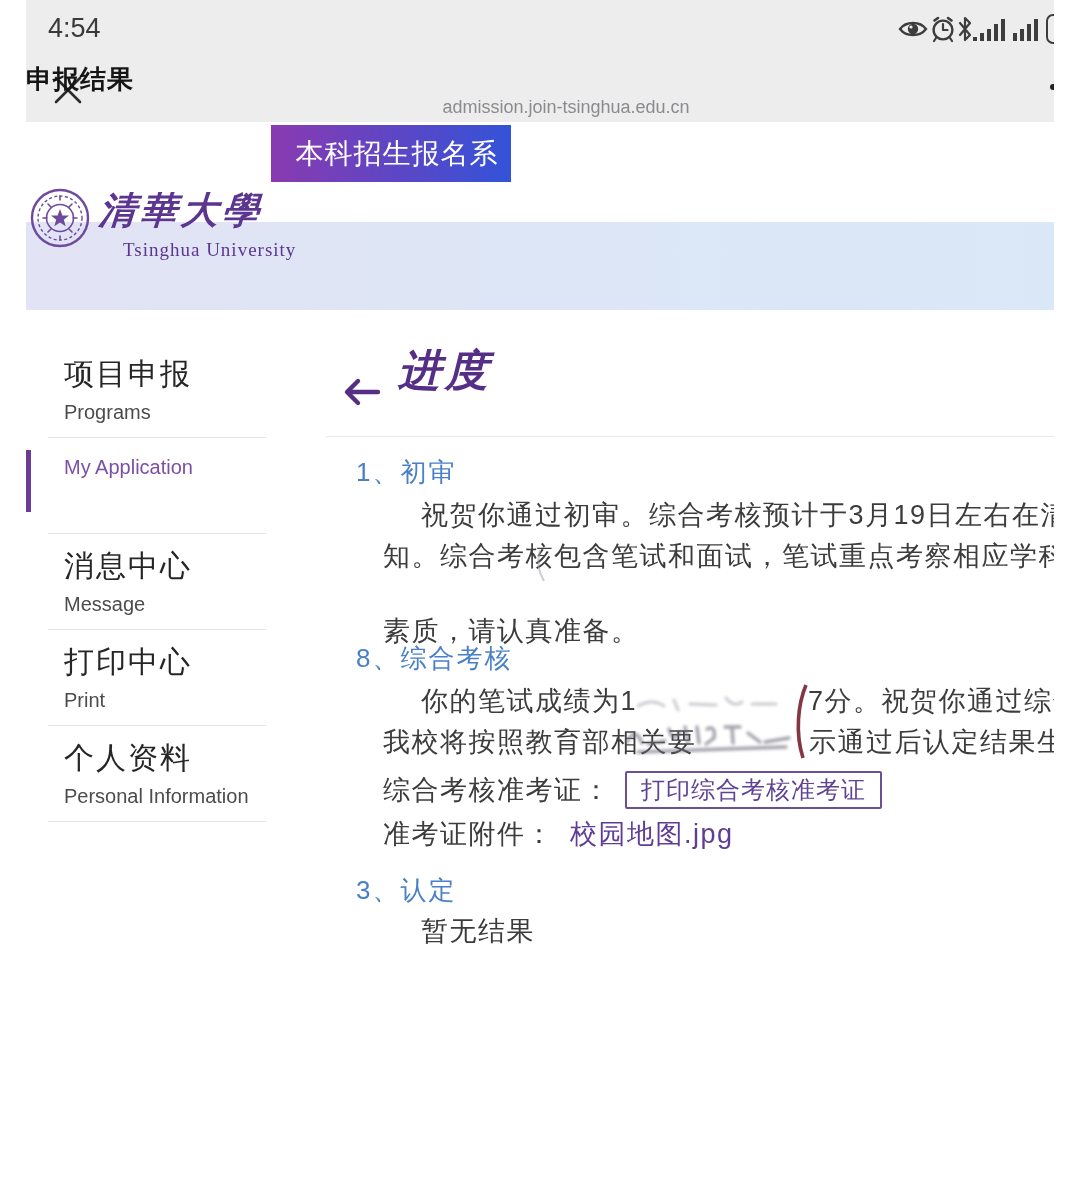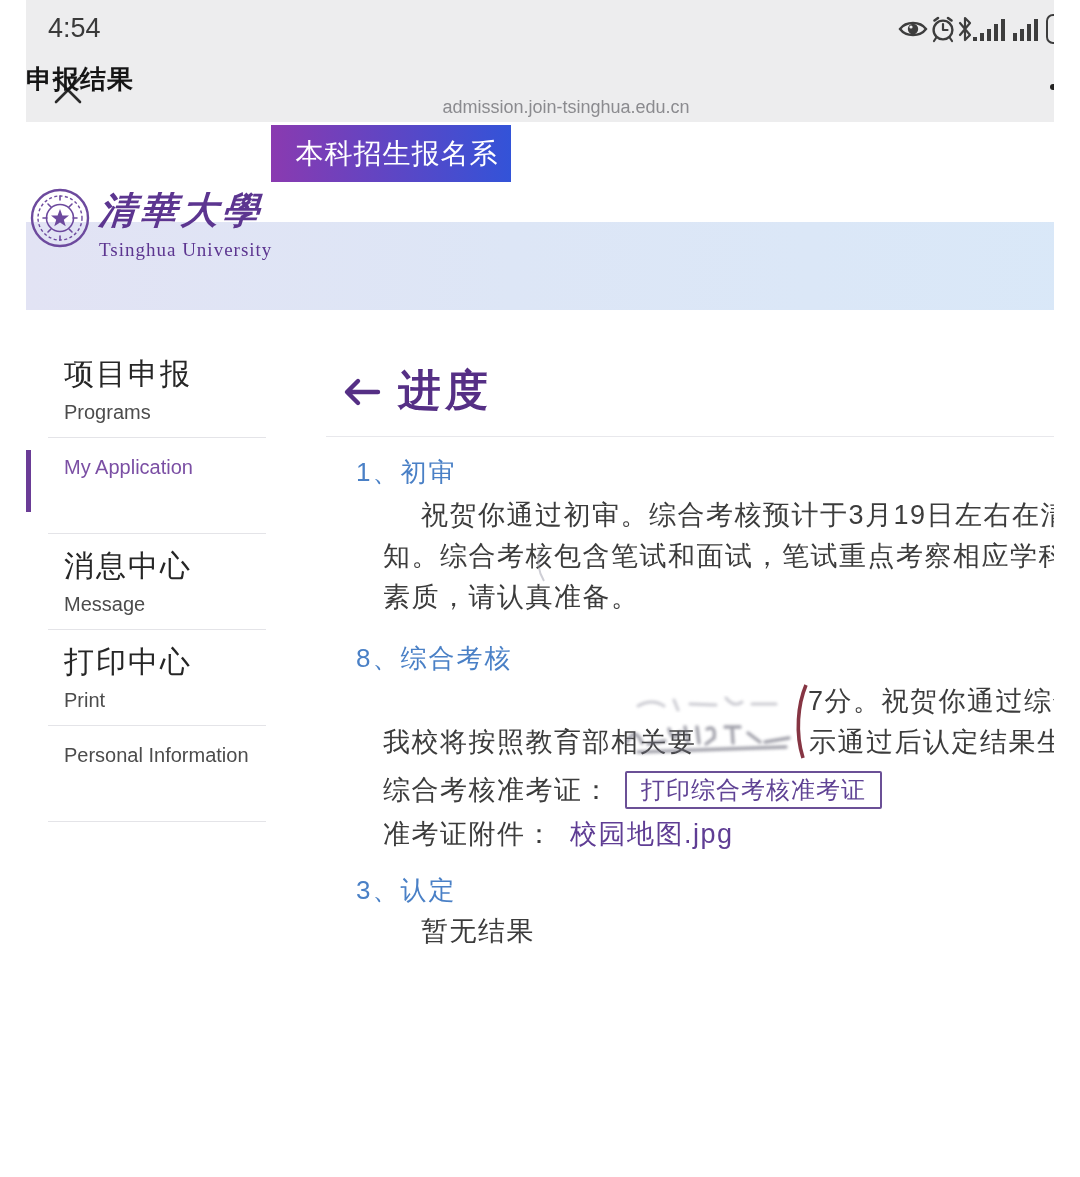--- a/index.html
+++ b/index.html
@@ -21,33 +21,33 @@
 
   
   .sys-badge{position:absolute;left:245px;top:125px;width:228px;height:57px;
              background:linear-gradient(90deg,#8a3ab0 0%,#5a47c6 55%,#3353d8 100%);
              color:#fff;font-size:28px;display:flex;align-items:center;justify-content:center;letter-spacing:1px;padding-left:12px;}
   .banner{position:absolute;left:0;top:222px;width:1080px;height:88px;
           background:linear-gradient(90deg,#e2e3f4 0%,#dde6f6 45%,#d9e8f8 100%);}
   .logo{position:absolute;left:4px;top:186px;display:flex;align-items:flex-start;}
   .logo-txt{margin-left:9px;}
   .logo-cn{font-size:37px;font-weight:bold;font-style:italic;color:#5c3590;letter-spacing:4px;transform:skewX(-4deg);}
-  .logo-en{font-family:"Liberation Serif","DejaVu Serif",serif;font-size:19px;color:#5c3590;margin-top:3px;letter-spacing:1px;}
+  .logo-en{font-family:"Liberation Serif","DejaVu Serif",serif;font-size:19px;color:#5c3590;margin-top:3px;letter-spacing:1px;margin-left:24px;}
 
   
   .sb-item{position:absolute;left:38px;cursor:pointer;}
   .sb-cn{font-size:30px;color:#262626;letter-spacing:2px;}
   .sb-en{font-size:20px;color:#4c4c4c;margin-top:6px;}
   .sb-item.active .sb-cn,.sb-item.active .sb-en{color:#7b4fa4;}
   .sb-div{position:absolute;left:22px;width:218px;height:1px;background:#e4e4e8;}
   .active-bar{position:absolute;left:0;top:450px;width:5px;height:62px;background:#6a3c96;}
 
   
   .back-arrow{position:absolute;left:316px;top:376px;cursor:pointer;}
-  .page-title{position:absolute;left:372px;top:362px;font-size:43px;font-weight:700;color:#552f85;letter-spacing:4px;}
+  .page-title{position:absolute;left:372px;top:342px;font-size:43px;font-weight:700;color:#552f85;letter-spacing:4px;font-style:italic;}
   .main-div{position:absolute;left:300px;top:436px;width:780px;height:1px;background:#e8e8ec;}
   .sec-h{position:absolute;left:330px;font-size:26px;color:#4a80c6;letter-spacing:2px;}
   .body-line{position:absolute;font-size:27px;color:#3c3c3c;white-space:nowrap;letter-spacing:1.5px;}
   .row{position:absolute;display:flex;align-items:center;font-size:27px;color:#3c3c3c;letter-spacing:1.5px;}
   .print-btn{margin-left:14px;min-width:206px;height:34px;padding:0 14px;border:2px solid #6b5096;border-radius:2px;
              background:#fff;color:#5f4294;font-size:24px;display:flex;align-items:center;justify-content:center;
              letter-spacing:1px;cursor:pointer;}
   .link{margin-left:16px;color:#5f3d94;cursor:pointer;}
   .overlay{position:absolute;left:0;top:0;width:1080px;height:1177px;pointer-events:none;}
 </style>
@@ -140,36 +140,38 @@
   </div>
   <div class="sb-div" style="top:629px"></div>
 
   <div class="sb-item" style="top:642px">
     <div class="sb-cn">打印中心</div>
     <div class="sb-en">Print</div>
   </div>
   <div class="sb-div" style="top:725px"></div>
 
   <div class="sb-item" style="top:738px">
+    <div class="sb-cn">个人资料</div>
     <div class="sb-en">Personal Information</div>
   </div>
   <div class="sb-div" style="top:821px"></div>
 
   <svg class="back-arrow" width="40" height="32" viewBox="0 0 40 32">
     <path d="M36 16 L6 16 M16 5 L5 16 L16 27" fill="none" stroke="#552f85" stroke-width="4.4" stroke-linecap="round" stroke-linejoin="round"></path>
   </svg>
   <div class="page-title">进度</div>
   <div class="main-div"></div>
 
   <div class="sec-h" style="top:455px">1、初审</div>
   <div class="body-line" style="left:395px;top:497px">祝贺你通过初审。综合考核预计于3月19日左右在清华大学校内举行</div>
   <div class="body-line" style="left:357px;top:538px">知。综合考核包含笔试和面试，笔试重点考察相应学科知识为主的综合</div>
-  <div class="body-line" style="left:357px;top:579px">素质，请认真准备。</div>
+  <div class="body-line" style="left:357px;top:613px">素质，请认真准备。</div>
 
   <div class="sec-h" style="top:641px">8、综合考核</div>
+  <div class="body-line" style="left:395px;top:683px">你的笔试成绩为1</div>
   <div class="body-line" style="left:782px;top:683px">7分。祝贺你通过综合考核，获</div>
   <div class="body-line" style="left:357px;top:724px">我校将按照教育部相关要</div>
   <div class="body-line" style="left:783px;top:724px">示通过后认定结果生效。</div>
 
   <div class="row" style="left:357px;top:771px">
     <span>综合考核准考证：</span>
     <span class="print-btn">打印综合考核准考证</span>
   </div>
   <div class="row" style="left:357px;top:816px">
     <span>准考证附件：</span>

